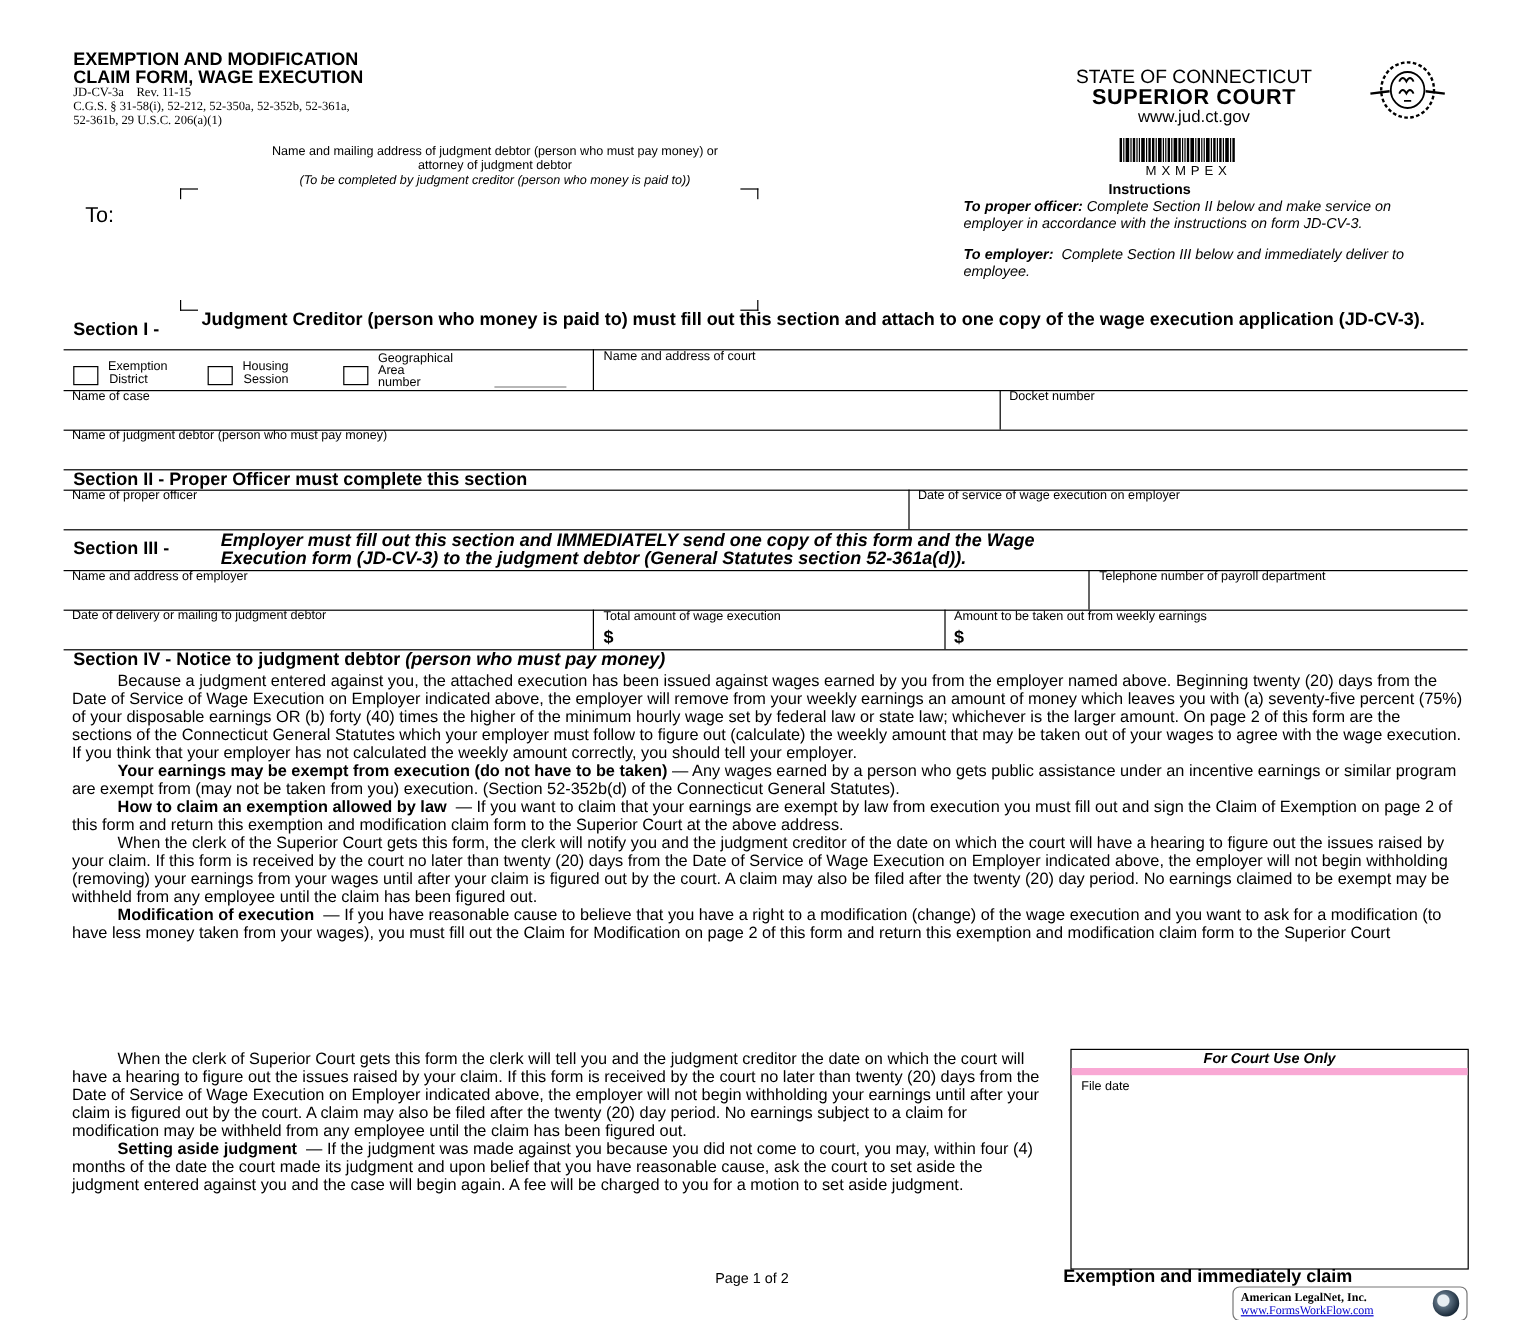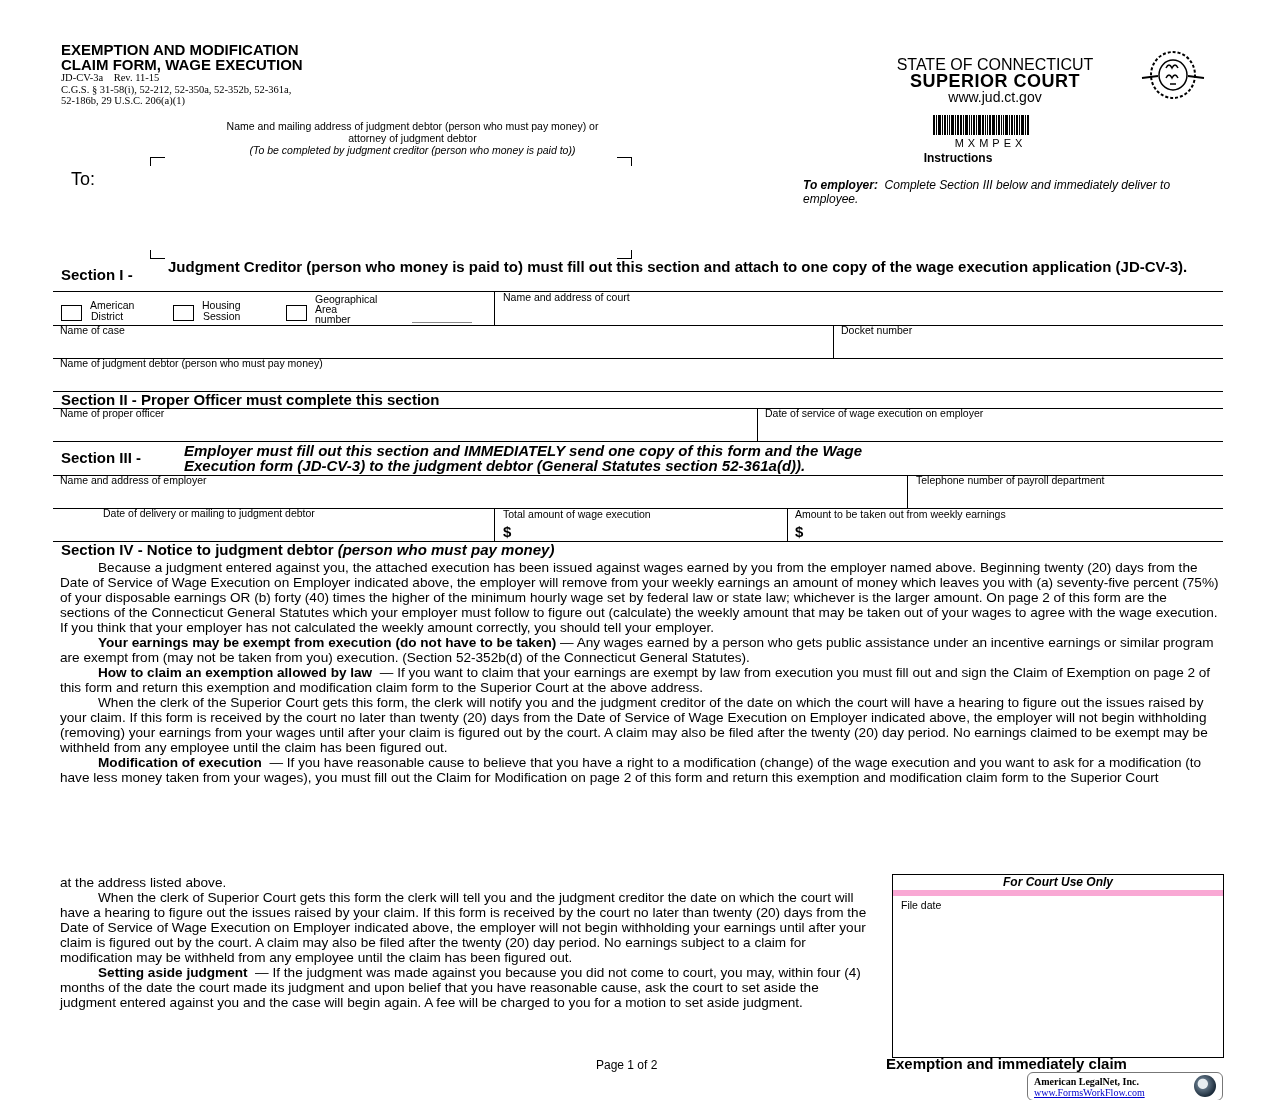--- a/index.html
+++ b/index.html
@@ -45,21 +45,21 @@
 </head>
 <body>
 
 <div class="abs hdr-title">
   <div>EXEMPTION AND MODIFICATION</div>
   <div>CLAIM FORM, WAGE EXECUTION</div>
 </div>
 <div class="abs hdr-sub">
   <div style="white-space:pre">JD-CV-3a    Rev. 11-15</div>
   <div>C.G.S. § 31-58(i), 52-212, 52-350a, 52-352b, 52-361a,</div>
-  <div>52-186b, 29 U.S.C. 206(a)(1)</div>
+  <div>52-361b, 29 U.S.C. 206(a)(1)</div>
 </div>
 
 <div class="abs court">
   <div class="l1">STATE OF CONNECTICUT</div>
   <div class="l2">SUPERIOR COURT</div>
   <div class="l3">www.jud.ct.gov</div>
 </div>
 <div class="abs seal">
   <svg width="66" height="54" viewBox="0 0 66 54">
     <ellipse cx="33" cy="27" rx="22" ry="23" fill="none" stroke="#000" stroke-width="2" stroke-dasharray="3 2"></ellipse>
@@ -104,20 +104,21 @@
     <span style="width:2px"></span>
     <span style="width:1px"></span>
     <span style="width:3px"></span>
     <span style="width:1px"></span>
     <span style="width:2px"></span>
 </div>
 <div class="abs barcode-text">MXMPEX</div>
 
 <div class="abs instr-title">Instructions</div>
 <div class="abs instr">
+  <div><b>To proper officer:</b><span> Complete Section II below and make service on employer in accordance with the instructions on form JD-CV-3.</span></div>
   <div style="height:13px"></div>
   <div><b>To employer:</b><span style="white-space:pre-wrap">  Complete Section III below and immediately deliver to employee.</span></div>
 </div>
 
 <div class="abs addr-label">
   <div>Name and mailing address of judgment debtor (person who must pay money) or</div>
   <div>attorney of judgment debtor</div>
   <div style="font-style:italic">(To be completed by judgment creditor (person who money is paid to))</div>
 </div>
 <div class="abs to">To:</div>
@@ -127,21 +128,21 @@
   <div class="corner" style="left:0;bottom:0;border-bottom-width:1px;border-left-width:1px;"></div>
   <div class="corner" style="right:0;bottom:0;border-bottom-width:1px;border-right-width:1px;"></div>
 </div>
 
 <div class="abs sec-head" style="left:61px;top:266px;">Section I -</div>
 <div class="abs sec-head" style="left:168px;top:260px;width:1060px;line-height:14px;">Judgment Creditor (person who money is paid to) must fill out this section and attach to one copy of  the wage execution application (JD-CV-3).</div>
 
 <div class="hline" style="left:53px;top:291px;width:1170px;"></div>
 <div class="cb" style="left:61px;top:305px;"></div>
 <div class="flabel" style="left:90px;top:300px;">
-    <div>American</div>
+    <div>Exemption</div>
     <div style="margin-left:1px">District</div>
   </div>
 <div class="cb" style="left:173px;top:305px;"></div>
 <div class="flabel" style="left:202px;top:300px;">
     <div>Housing</div>
     <div style="margin-left:1px">Session</div>
   </div>
 <div class="cb" style="left:286px;top:305px;"></div>
 <div class="flabel" style="left:315px;top:294px;line-height:10px;">
     <div>Geographical</div>
@@ -182,21 +183,21 @@
   <div>Execution form (JD-CV-3) to the judgment debtor (General Statutes section 52-361a(d)).</div>
 </div>
 <div class="hline" style="left:53px;top:475px;width:1170px;"></div>
 <div class="flabel" style="left:60px;top:475px;">Name and address of employer</div>
 <div class="abs" style="left:55px;top:487px;width:850px;height:20px;"></div>
 <div class="vline" style="left:907px;top:475px;height:33px;"></div>
 <div class="flabel" style="left:916px;top:475px;">Telephone number of payroll department</div>
 <div class="abs" style="left:909px;top:487px;width:312px;height:20px;"></div>
 
 <div class="hline" style="left:53px;top:508px;width:1170px;"></div>
-<div class="flabel" style="left:60px;top:508px;margin-left:43px;">Date of delivery or mailing to judgment debtor</div>
+<div class="flabel" style="left:60px;top:508px;">Date of delivery or mailing to judgment debtor</div>
 <div class="abs" style="left:55px;top:520px;width:438px;height:20px;"></div>
 <div class="vline" style="left:494px;top:508px;height:33px;"></div>
 <div class="flabel" style="left:503px;top:509px;">Total amount of wage execution</div>
 <div class="dollar" style="left:503px;top:523px;">$</div>
 <div class="abs" style="left:516px;top:521px;width:268px;height:19px;"></div>
 <div class="vline" style="left:787px;top:508px;height:33px;"></div>
 <div class="flabel" style="left:795px;top:509px;">Amount to be taken out from weekly earnings</div>
 <div class="dollar" style="left:795px;top:523px;">$</div>
 <div class="abs" style="left:808px;top:521px;width:412px;height:19px;"></div>
 <div class="hline" style="left:53px;top:541px;width:1170px;"></div>
@@ -206,21 +207,20 @@
 </div>
 
 <div class="body-text" style="top:560px;width:1160px;">
   <p class="indent">Because a judgment entered against you, the attached execution has been issued against wages earned by you from the employer named above. Beginning twenty (20) days from the Date of Service of Wage Execution on Employer indicated above, the employer will remove from your weekly earnings an amount of money which leaves you with (a) seventy-five percent (75%) of your disposable earnings OR (b) forty (40) times the higher of the minimum hourly wage set by federal law or state law; whichever is the larger amount. On page 2 of this form are the sections of the Connecticut General Statutes which your employer must follow to figure out (calculate) the weekly amount that may be taken out of your wages to agree with the wage execution. If you think that your employer has not calculated the weekly amount correctly, you should tell your employer.</p>
   <p class="indent"><b>Your earnings may be exempt from execution (do not have to be taken)</b><span> — Any wages earned by a person who gets public assistance under an incentive earnings or similar program are exempt from (may not be taken from you) execution. (Section 52-352b(d) of the Connecticut General Statutes).</span></p>
   <p class="indent"><b>How to claim an exemption allowed by law</b><span style="white-space:pre-wrap">  — If you want to claim that your earnings are exempt by law from execution you must fill out and sign the Claim of Exemption on page 2 of this form and return this exemption and modification claim form to the Superior Court at the above address.</span></p>
   <p class="indent" style="white-space:pre-wrap">When the clerk of the Superior Court gets this form, the clerk will notify you and the judgment creditor of the date on which the court will have a hearing to figure out the issues raised by your claim. If this form is received by the court no later than twenty (20) days from the Date of Service of Wage Execution on Employer indicated above, the employer will not begin withholding  (removing) your earnings from your wages until after your claim is figured out by the court. A claim may also be filed after the twenty (20) day period. No earnings claimed to be exempt may be withheld from any employee until the claim has been figured out.</p>
   <p class="indent"><b>Modification of execution</b><span style="white-space:pre-wrap">  — If you have reasonable cause to believe that you have a right to a modification (change) of the wage execution and you want to ask for a modification (to have less money taken from your wages), you must fill out the Claim for Modification on page 2 of this form and return this exemption and modification claim form to the Superior Court</span></p>
 </div>
 <div class="body-text" style="top:875px;width:815px;">
-  <p>at the address listed above.</p>
   <p class="indent">When the clerk of Superior Court gets this form the clerk will tell you and the judgment creditor the date on which the court will have a hearing to figure out the issues raised by your claim. If this form is received by the court no later than twenty (20) days from the Date of Service of Wage Execution on Employer indicated above, the employer will not begin withholding your earnings until after your claim is figured out by the court. A claim may also be filed after the twenty (20) day period. No earnings subject to a claim for modification may be withheld from any employee until the claim has been figured out.</p>
   <p class="indent"><b>Setting aside judgment</b><span style="white-space:pre-wrap">  — If the judgment was made against you because you did not come to court, you may, within four (4) months of the date the court made its judgment and upon belief that you have reasonable cause, ask the court to set aside the judgment entered against you and the case will begin again. A fee will be charged to you for a motion to set aside judgment.</span></p>
 </div>
 
 <div class="abs court-box">
   <div class="title">For Court Use Only</div>
   <div class="fd">File date</div>
 </div>
 
 <div class="abs page-num">Page 1 of 2</div>

